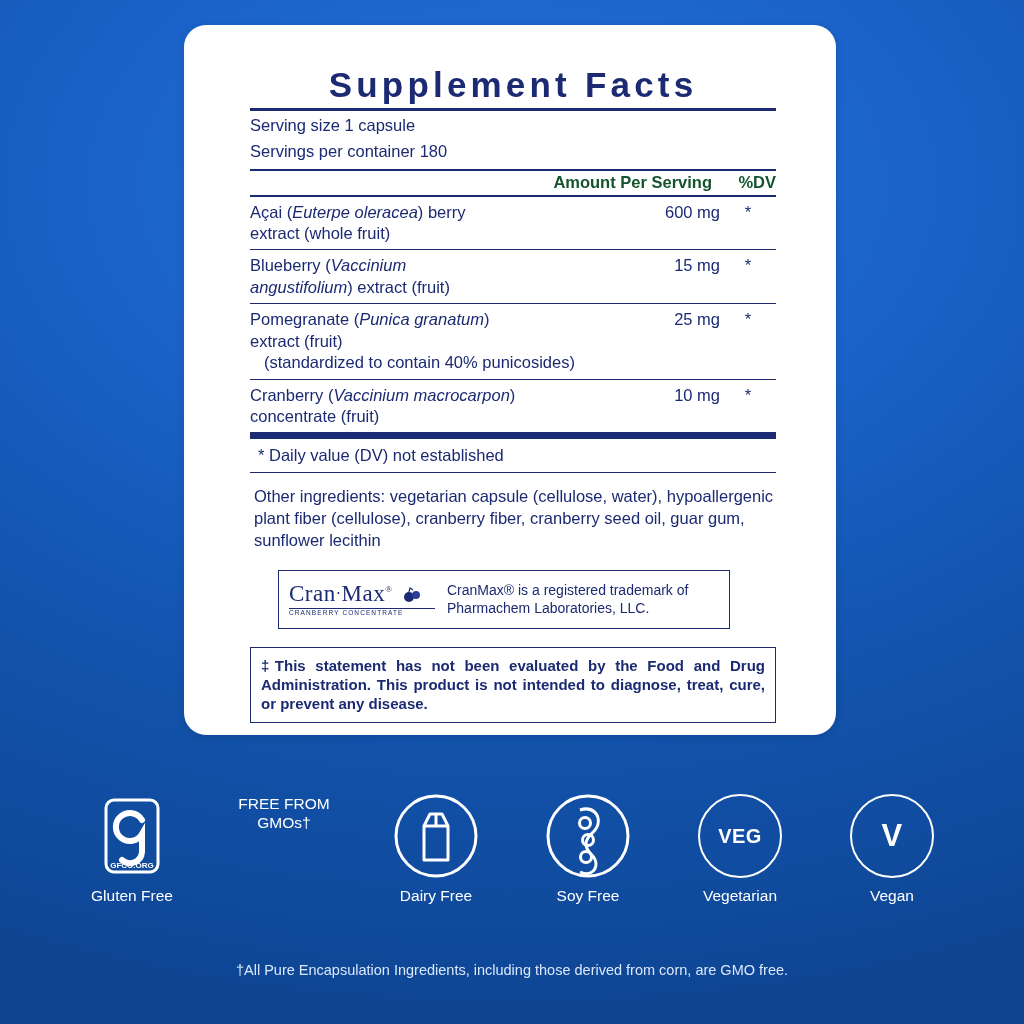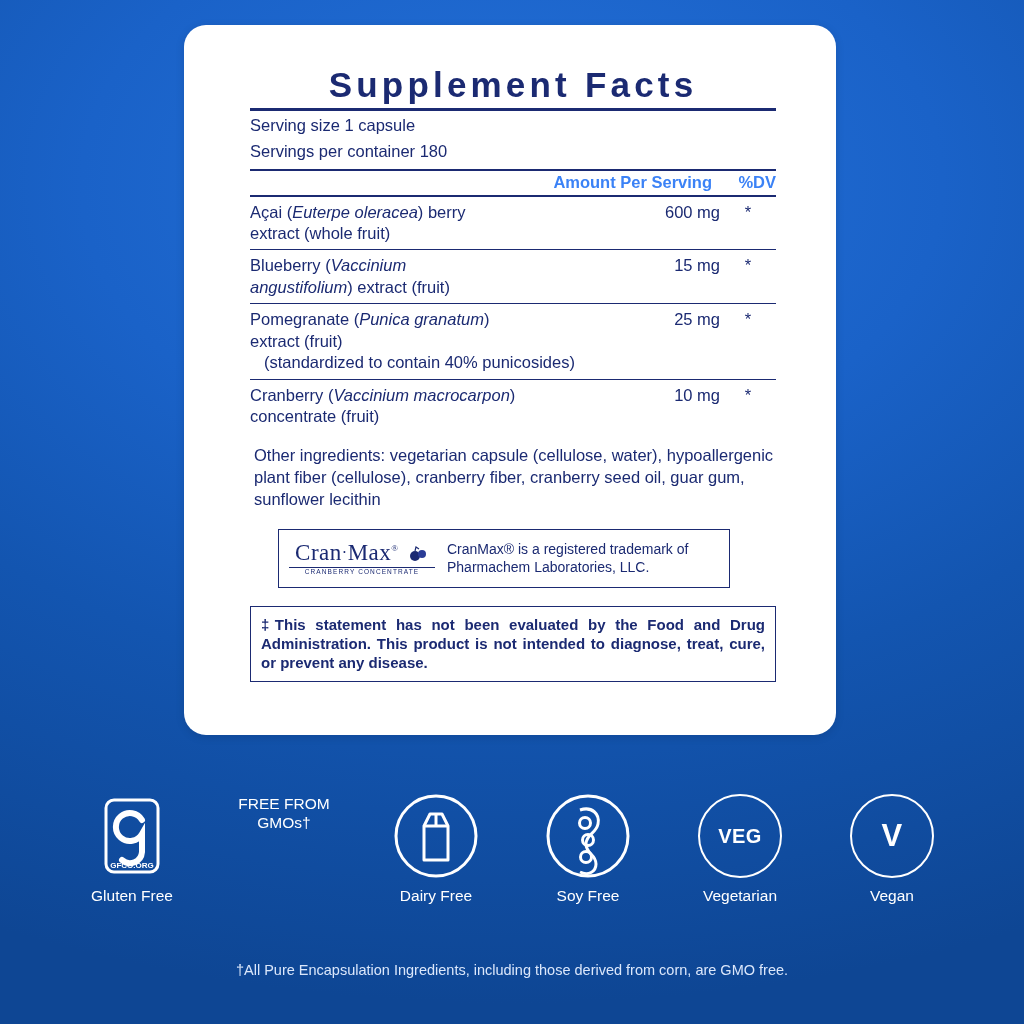--- a/index.html
+++ b/index.html
@@ -60,21 +60,21 @@
     padding-top: 4px;
   }
   .rule-med  { border-bottom: 2.5px solid #1b2a72; }
 
   .amount-row {
     display: flex;
     justify-content: flex-end;
     align-items: center;
     font-size: 16.5px;
     font-weight: bold;
-    color: #3b82f6;
+    color: #14532d;
     padding: 2px 0 3px 0;
   }
   .amount-row .aps { margin-right: 0; }
   .amount-row .dv { width: 64px; text-align: right; }
 
   table.facts {
     width: 100%;
     border-collapse: collapse;
     font-size: 16.5px;
     color: #1b2a72;
@@ -114,21 +114,21 @@
     width: 452px;
     border: 1px solid #1b2a72;
     display: flex;
     align-items: center;
     padding: 10px 10px;
     box-sizing: border-box;
   }
   .cranmax-logo {
     width: 146px;
     flex: 0 0 146px;
-    text-align: center;
+    text-align: left;
     line-height: 1;
     border-right: none;
   }
   .cranmax-word {
     font-family: "Liberation Serif", serif;
     font-size: 23px;
     color: #1b2a72;
     letter-spacing: 0.5px;
     position: relative;
     display: inline-block;
@@ -271,20 +271,21 @@
           <td class="name">
             <span>Cranberry (</span><span class="ital">Vaccinium macrocarpon</span><span>)</span><br>
             <span>concentrate (fruit)</span>
           </td>
           <td class="amt">10 mg</td>
           <td class="dv">*</td>
         </tr>
       </tbody>
         </table>
 
+      <div class="daily-note">*  Daily value (DV) not established</div>
 
       <div class="other-ing">Other ingredients: vegetarian capsule (cellulose, water), hypoallergenic plant fiber (cellulose), cranberry fiber, cranberry seed oil, guar gum, sunflower lecithin</div>
 
       <div class="cranmax-box">
         <div class="cranmax-logo">
           <div class="cranmax-word">
             <span>Cran</span><span style="font-size:16px;vertical-align:2px;">·</span><span>Max</span><span class="reg">®</span>
             <span class="cranmax-berry">
               <svg width="22" height="16" viewBox="0 0 22 16">
                 <circle cx="8" cy="10" r="5" fill="#1b2a72"></circle>

